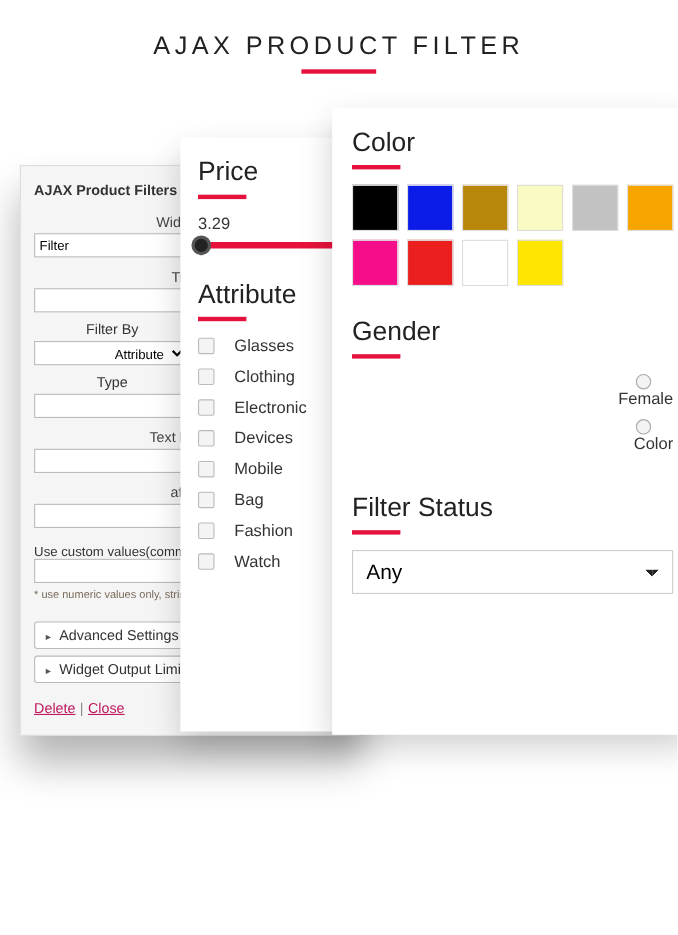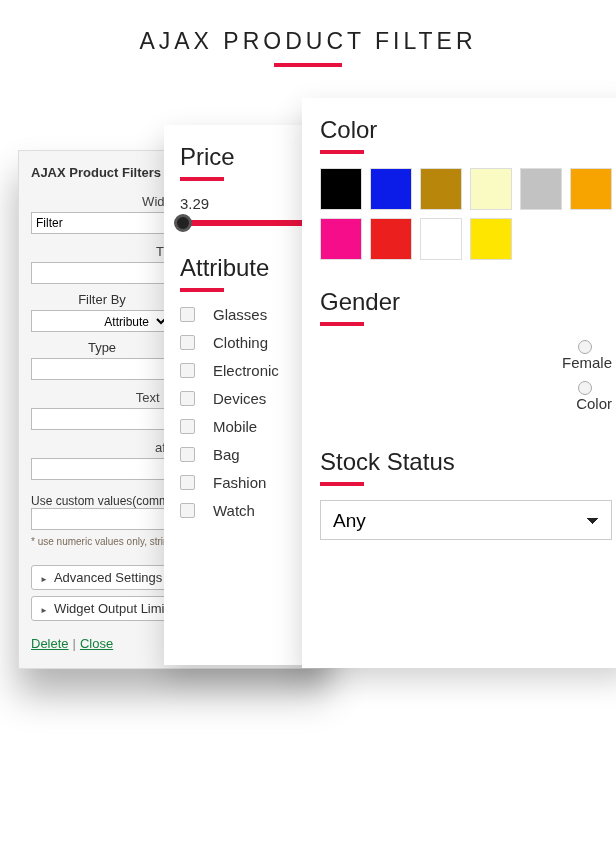--- a/index.html
+++ b/index.html
@@ -79,21 +79,21 @@
       font-size: 8px;
       margin-right: 6px;
       color: #555;
     }
     .panel-footer {
       display: flex;
       align-items: center;
       margin-top: 10px;
       font-size: 13px;
     }
-    .panel-footer .link { color: #15803d; text-decoration: underline; cursor: pointer; }
+    .panel-footer .link { color: #be185d; text-decoration: underline; cursor: pointer; }
     .panel-footer .sep { margin: 0 4px; color: #888; }
     .save-btn {
       margin-left: auto;
       background: #0073aa;
       color: #fff;
       border: none;
       padding: 5px 12px;
       font-size: 13px;
       cursor: pointer;
       border-radius: 2px;
@@ -345,18 +345,18 @@
         <span class="rb"></span>
         <span>Female</span>
       </div>
       <div class="radio-row">
         <span class="rb"></span>
         <span>Color</span>
       </div>
     </div>
 
   <div class="gap-block"></div>
-  <div class="section-title">Stock Status</div>
+  <div class="section-title">Filter Status</div>
   <div class="section-underline"></div>
   <select class="stock-select">
     <option>Any</option>
   </select>
 </div>
 
 </body></html>

